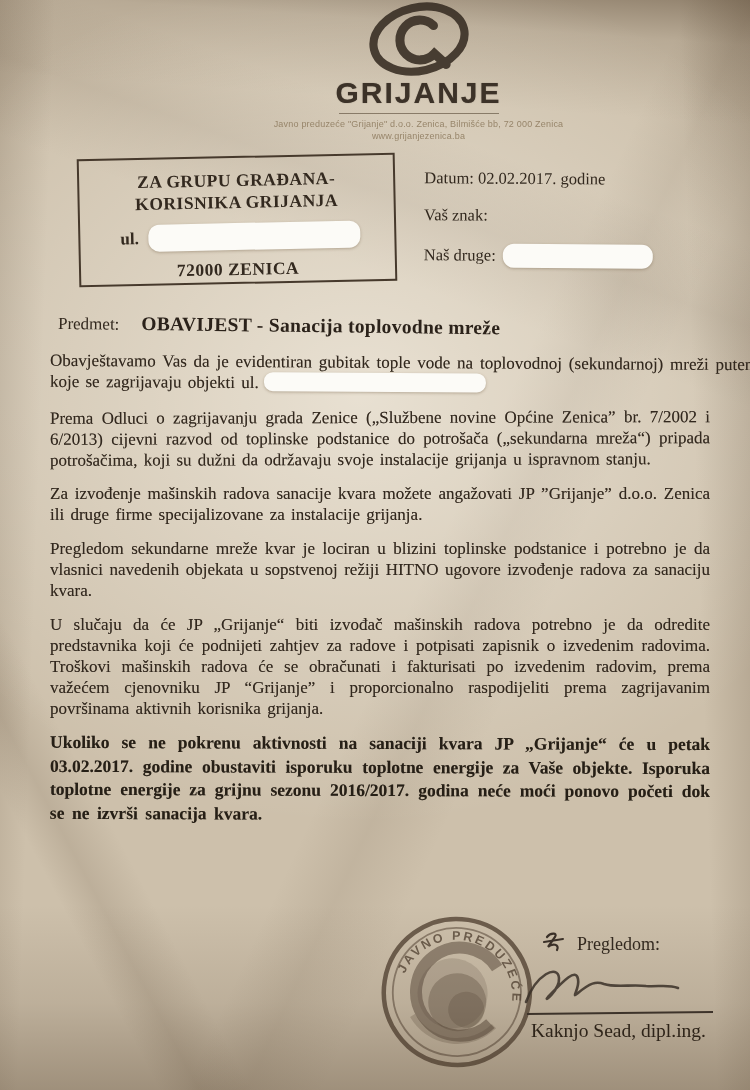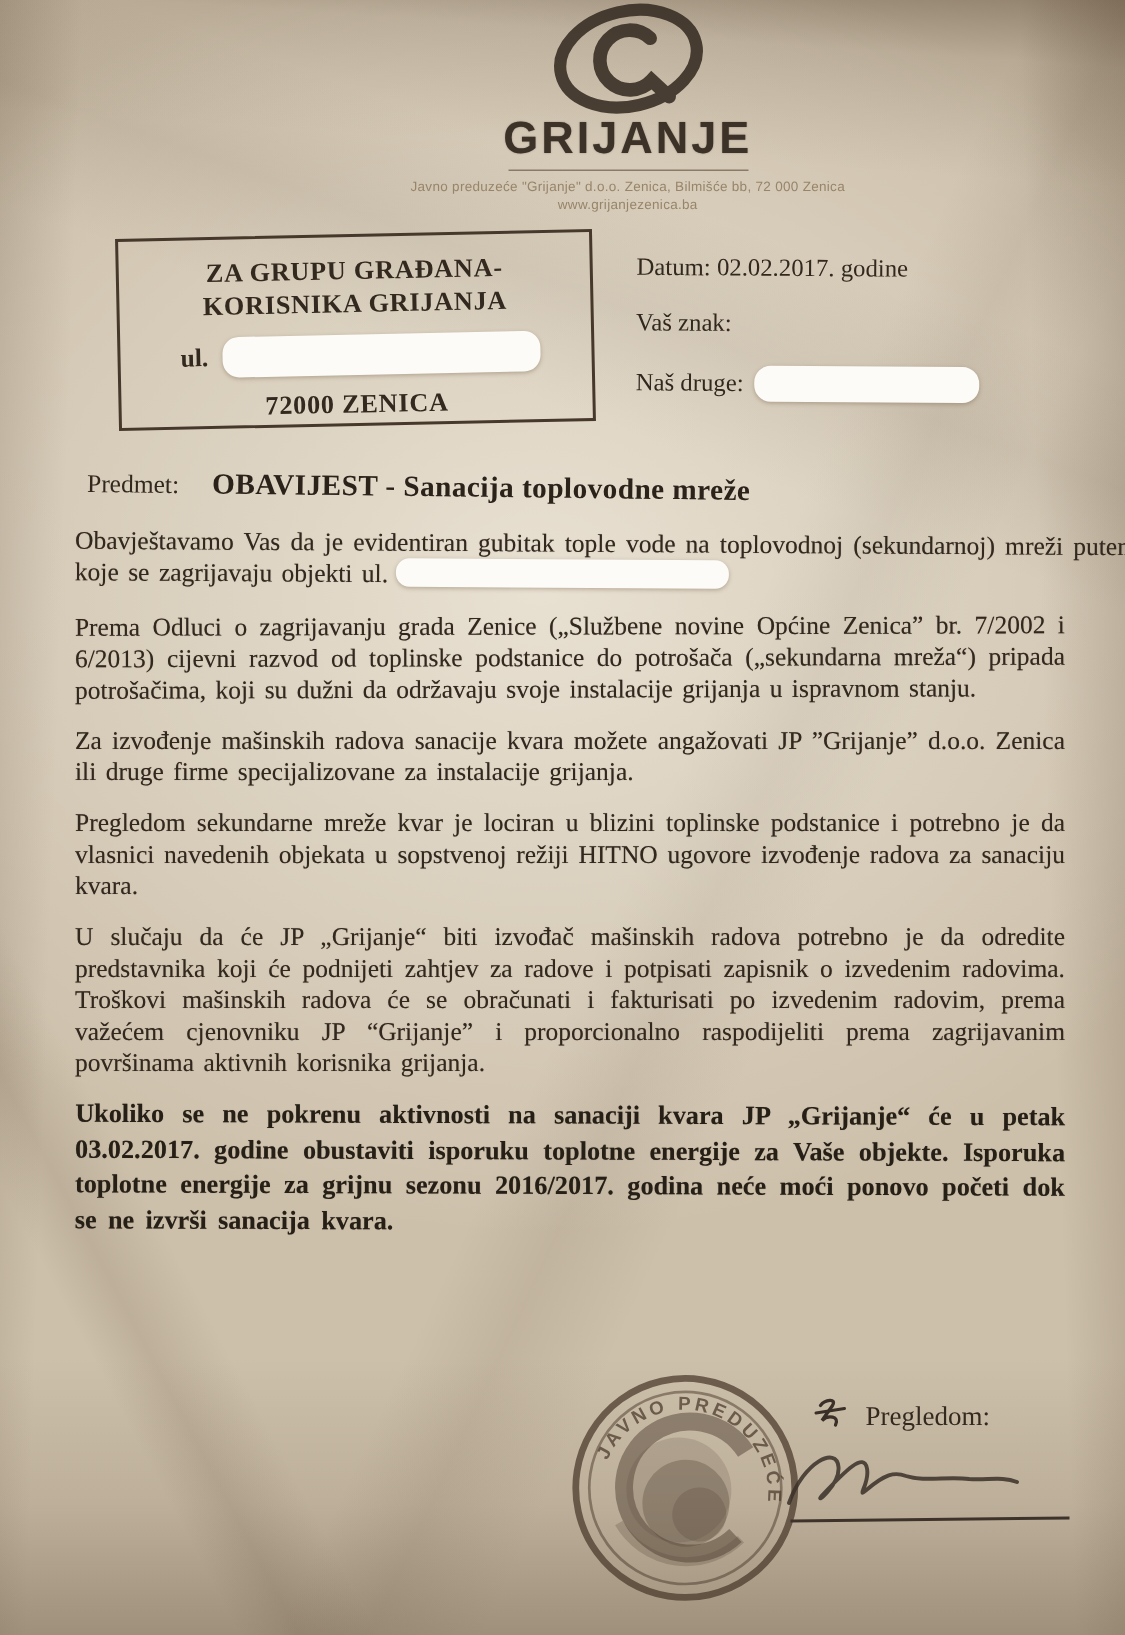--- a/index.html
+++ b/index.html
@@ -149,14 +149,15 @@
       <path d="M6,7 C9,3 17,2 14,7 L7,17 C11,13 19,14 16,20" fill="none" stroke="#3a3028" stroke-width="2.2" stroke-linecap="round"></path>
       <path d="M3,12 L22,9" fill="none" stroke="#3a3028" stroke-width="2" stroke-linecap="round"></path>
     </svg><span>Pregledom:</span>
   </div>
 
   <svg class="sig" width="165" height="52" viewBox="0 0 165 52">
     <path d="M6,42 C16,14 38,4 39,18 C40,30 22,44 28,37 C44,20 56,8 58,19 C60,29 50,40 58,33
              C70,23 76,21 84,24 C96,28 112,24 126,26 C138,27 148,24 158,28" fill="none" stroke="#3a3028" stroke-width="2.6" stroke-linecap="round" opacity=".85"></path>
   </svg>
   <div class="sigline"></div>
+  <div class="signame">Kaknjo Sead, dipl.ing.</div>
 
 </div>
 
 </body></html>

